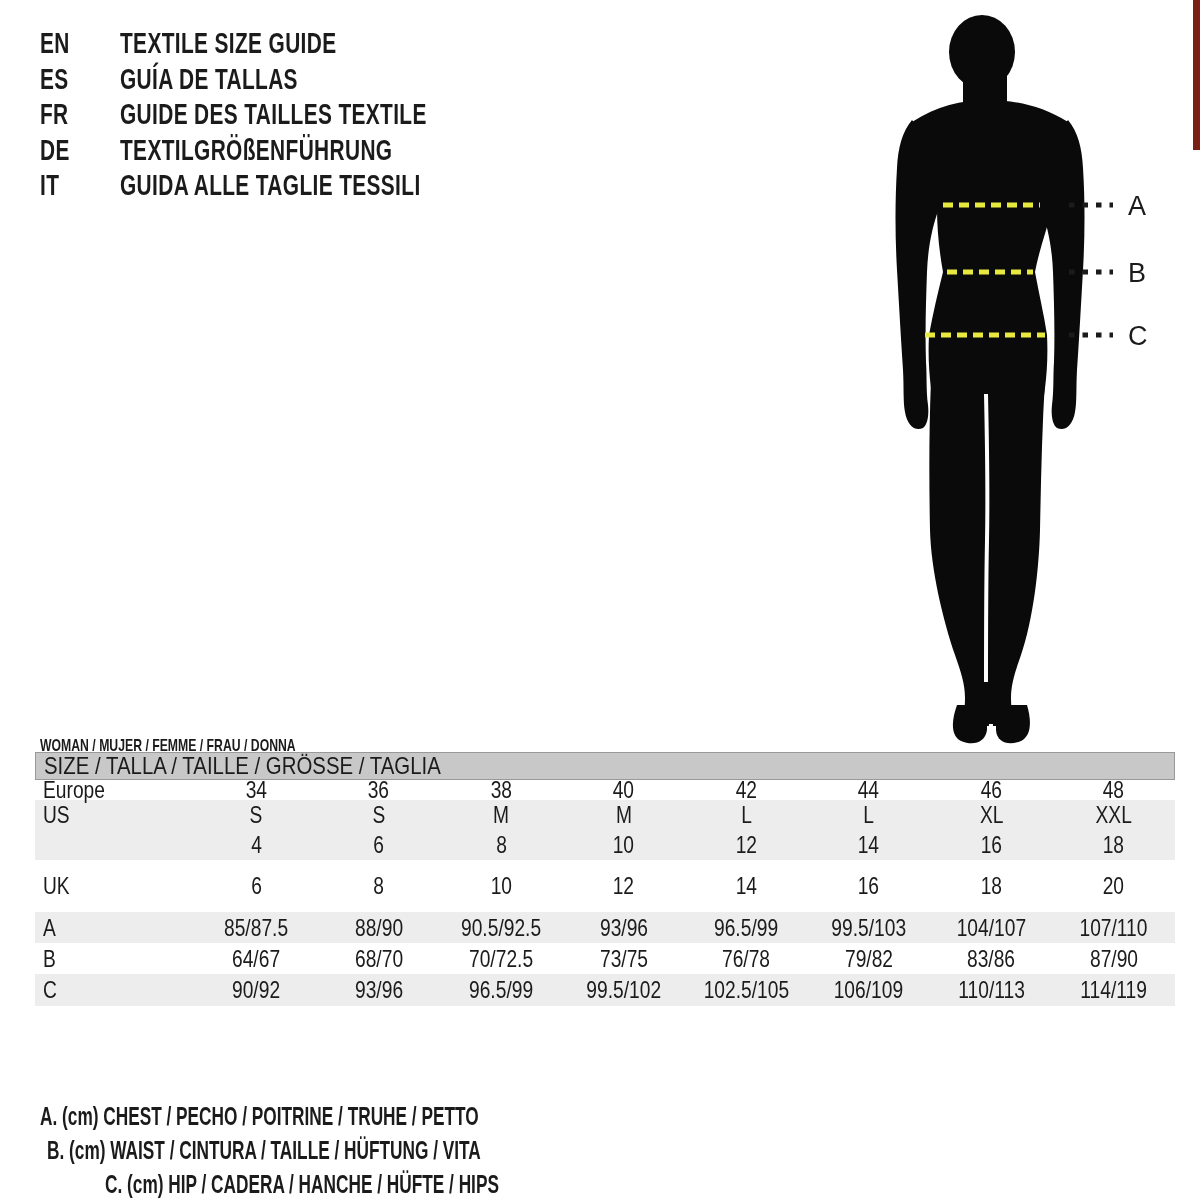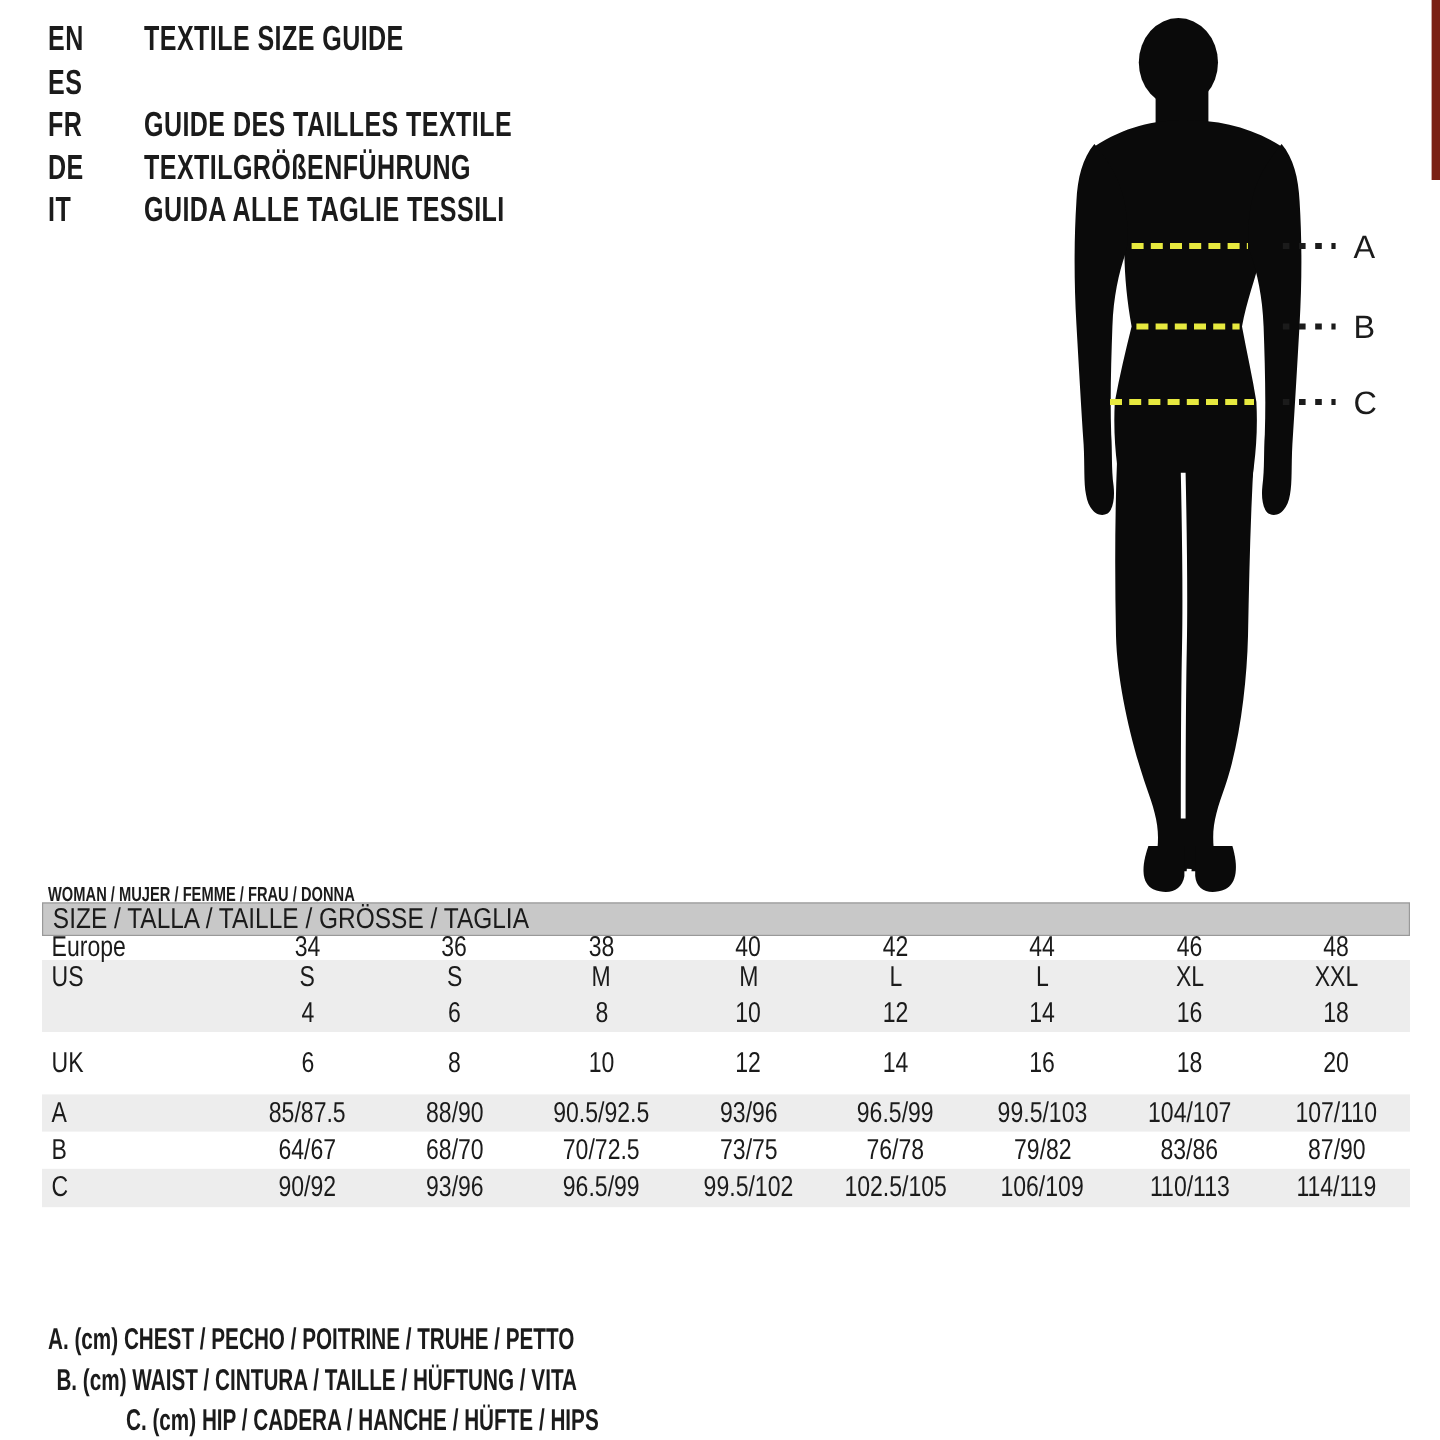--- a/index.html
+++ b/index.html
@@ -6,21 +6,21 @@
   body{
     width:1200px;height:1200px;position:relative;overflow:hidden;
     background:var(--bg,#fff);
     font-family:"Liberation Sans","DejaVu Sans",sans-serif;
     color:var(--ink,#1b1b1b);
   }
   .cond{display:inline-block;transform:scaleX(0.72);transform-origin:0 50%;white-space:nowrap;}
   .condc{display:inline-block;transform:scaleX(0.80);white-space:nowrap;}
 
   
-  .title-block{position:absolute;left:40px;top:16px;}
+  .title-block{position:absolute;left:40px;top:26px;}
   .t-line{height:35.5px;display:flex;align-items:center;font-size:29px;font-weight:700;}
   .lang-code{width:80px;flex:0 0 80px;}
   .lang-code .cond, .lang-text .cond{letter-spacing:0.5px;}
 
   
   .figure-area{position:absolute;left:885px;top:10px;width:310px;height:740px;}
   .figure-area svg{position:absolute;left:0;top:0;}
   .sil{fill:var(--sil,#0a0a0a);}
   .yline{stroke:var(--yellow,#e7e93f);stroke-width:5;stroke-dasharray:10 6;fill:none;}
   .bdots{stroke:var(--ink,#1b1b1b);stroke-width:5;stroke-dasharray:5.5 8;fill:none;}
@@ -58,20 +58,21 @@
 </head>
 <body>
 
 <div class="title-block">
   <div class="t-line">
     <span class="lang-code"><span class="cond">EN</span></span>
     <span class="lang-text"><span class="cond">TEXTILE SIZE GUIDE</span></span>
   </div>
   <div class="t-line">
     <span class="lang-code"><span class="cond">ES</span></span>
+    <span class="lang-text"><span class="cond">GUÍA DE TALLAS</span></span>
   </div>
   <div class="t-line">
     <span class="lang-code"><span class="cond">FR</span></span>
     <span class="lang-text"><span class="cond">GUIDE DES TAILLES TEXTILE</span></span>
   </div>
   <div class="t-line">
     <span class="lang-code"><span class="cond">DE</span></span>
     <span class="lang-text"><span class="cond">TEXTILGRÖßENFÜHRUNG</span></span>
   </div>
   <div class="t-line">

